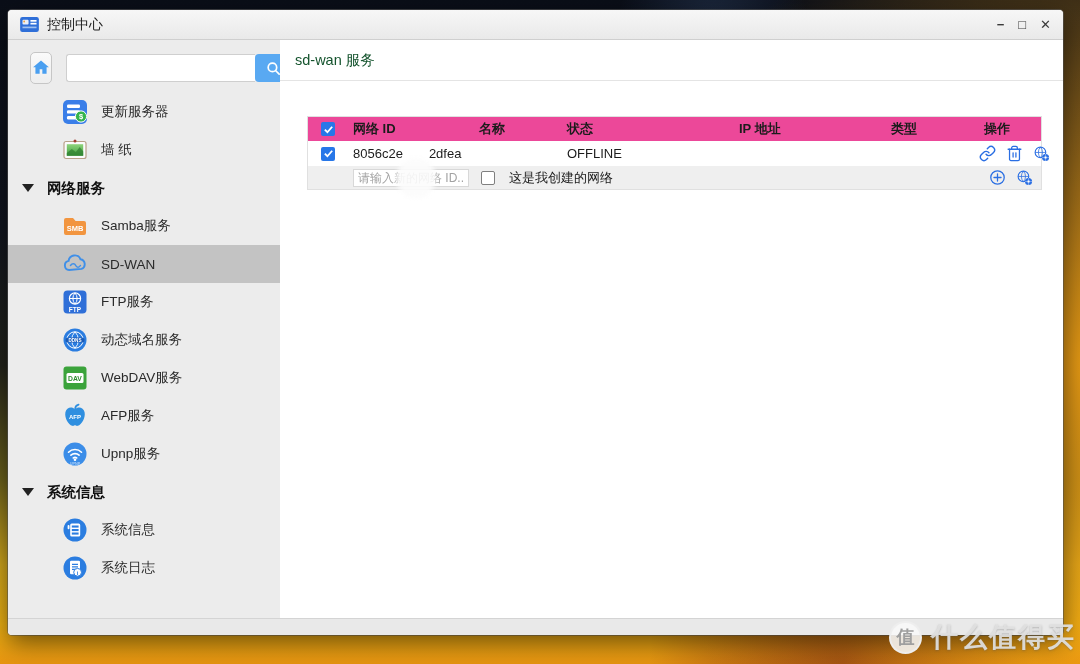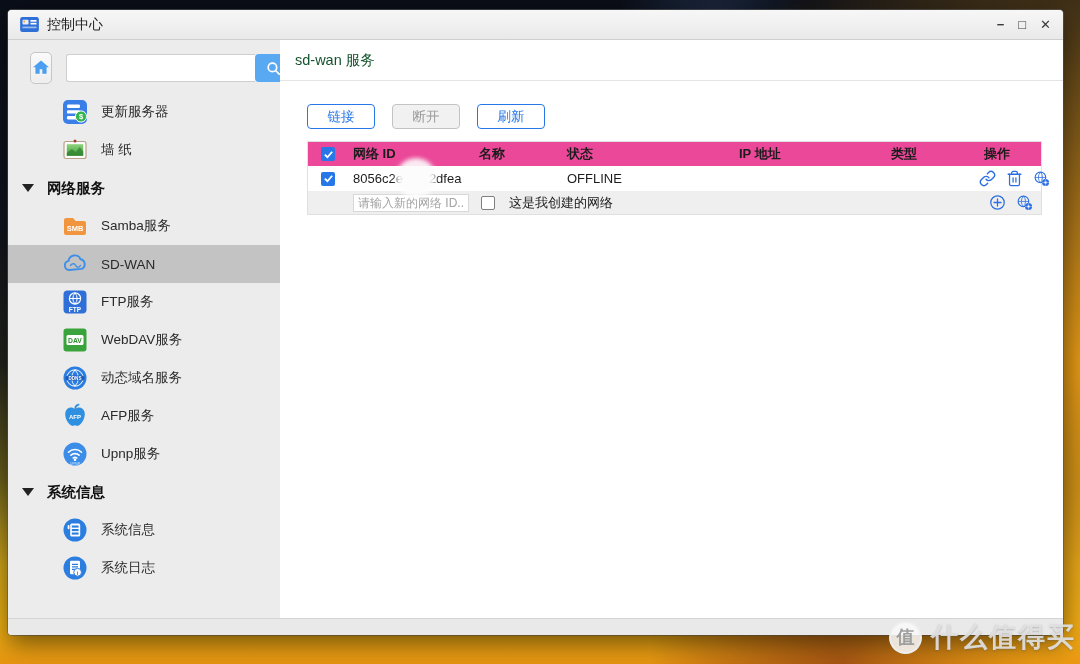--- a/index.html
+++ b/index.html
@@ -213,39 +213,39 @@
                 <text x="13" y="23" font-size="6.5" fill="#fff" font-weight="bold" text-anchor="middle">FTP</text>
               </svg>
           </span>
           <span>FTP服务</span>
         </div>
 
 
         <div class="sb-item">
           <span class="ic">
             <svg viewBox="0 0 26 26">
-                <rect x="1.5" y="1.5" width="23" height="23" rx="3" fill="#3ba33b"></rect>
-                <rect x="4.5" y="8" width="17" height="10" rx="1.5" fill="#fff"></rect>
-                <text x="13" y="15.6" font-size="6.8" fill="#2e8b2e" font-weight="bold" text-anchor="middle">DAV</text>
-              </svg>
-          </span>
-          <span>WebDAV服务</span>
-        </div>
-
-        <div class="sb-item">
-          <span class="ic">
-            <svg viewBox="0 0 26 26">
                 <circle cx="13" cy="13" r="11.5" fill="#2b7de0"></circle>
                 <circle cx="13" cy="13" r="8.2" fill="none" stroke="#fff" stroke-width="1"></circle>
                 <path d="M4.8 13 h16.4 M13 4.8 a11.6 11.6 0 0 1 0 16.4 M13 4.8 a11.6 11.6 0 0 0 0 16.4" stroke="#fff" stroke-width=".9" fill="none"></path>
                 <rect x="3.5" y="10.4" width="19" height="5.2" rx="2.6" fill="#1b5cb8"></rect>
                 <text x="13" y="14.5" font-size="4.6" fill="#fff" font-weight="bold" text-anchor="middle">DDNS</text>
               </svg>
           </span>
           <span>动态域名服务</span>
+        </div>
+
+        <div class="sb-item">
+          <span class="ic">
+            <svg viewBox="0 0 26 26">
+                <rect x="1.5" y="1.5" width="23" height="23" rx="3" fill="#3ba33b"></rect>
+                <rect x="4.5" y="8" width="17" height="10" rx="1.5" fill="#fff"></rect>
+                <text x="13" y="15.6" font-size="6.8" fill="#2e8b2e" font-weight="bold" text-anchor="middle">DAV</text>
+              </svg>
+          </span>
+          <span>WebDAV服务</span>
         </div>
 
         <div class="sb-item">
           <span class="ic">
             <svg viewBox="0 0 26 26">
                 <path d="M13 6.2 c3.2-3 8.6-1.8 9.6 3 1.1 5.6-3 12.6-6.8 13.6 -1.5.4-2-.5-2.8-.5 s-1.3.9-2.8.5 C6.4 21.8 2.3 14.8 3.4 9.2 4.4 4.4 9.8 3.2 13 6.2 z" fill="#2f8fe0"></path>
                 <path d="M13.2 5.8 c0-2 1.4-3.6 3.4-4.2" stroke="#2f8fe0" stroke-width="1.7" fill="none" stroke-linecap="round"></path>
                 <text x="13" y="16.4" font-size="6" fill="#fff" font-weight="bold" text-anchor="middle">AFP</text>
               </svg>
           </span>
@@ -296,25 +296,20 @@
           <span>系统日志</span>
         </div>
       </div>
 
       <div class="main">
         <div class="main-header">
           <span class="main-title">sd-wan 服务</span>
         </div>
 
         <div class="main-body">
-          <div class="btn-row">
-            <button class="btn primary">链接</button>
-            <button class="btn disabled">断开</button>
-            <button class="btn primary">刷新</button>
-          </div>
 
           <div class="table">
 
             <div class="trow thead">
               <div class="c0">
                 <span class="cb checked">
                   <svg viewBox="0 0 12 12" fill="none" stroke="#fff" stroke-width="2">
                       <polyline points="2,6.2 4.8,9 10,3"></polyline>
                     </svg>
                 </span>

